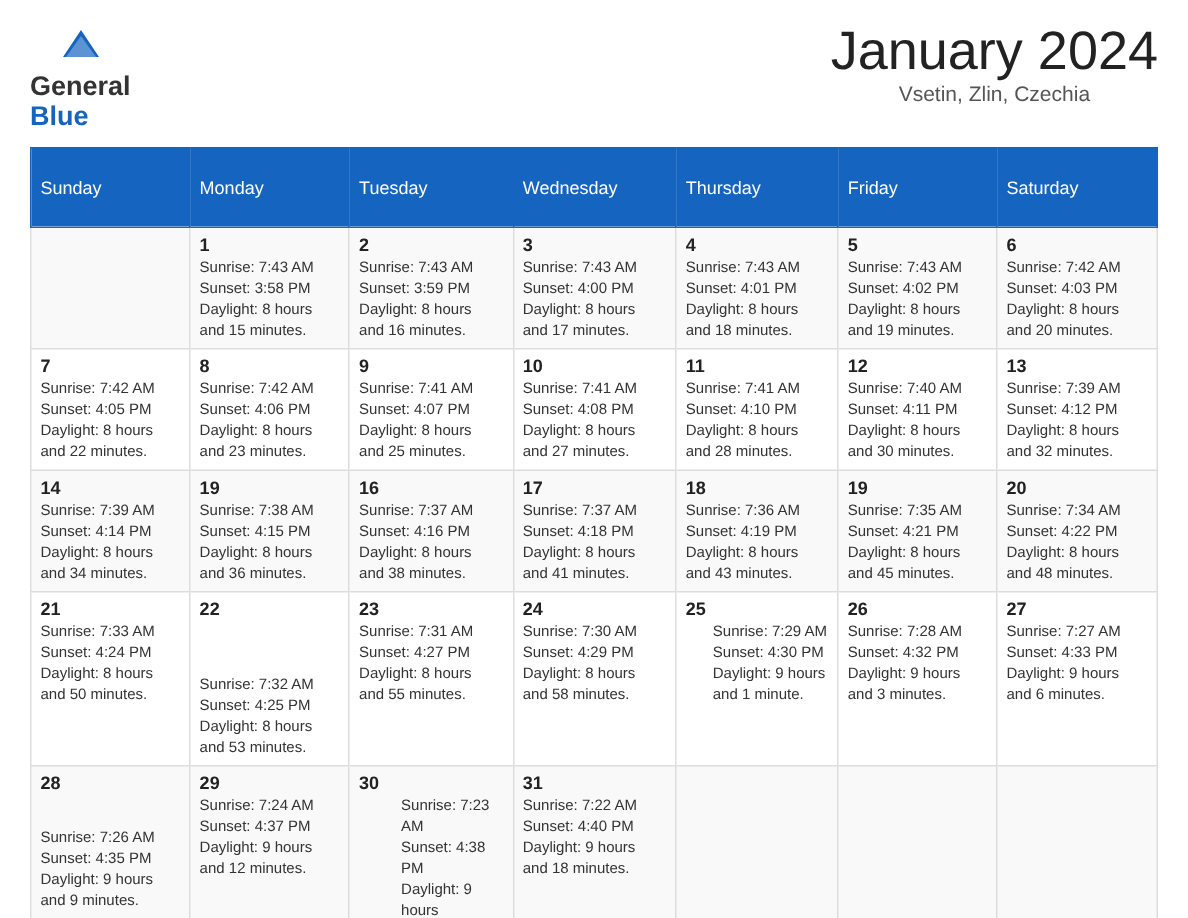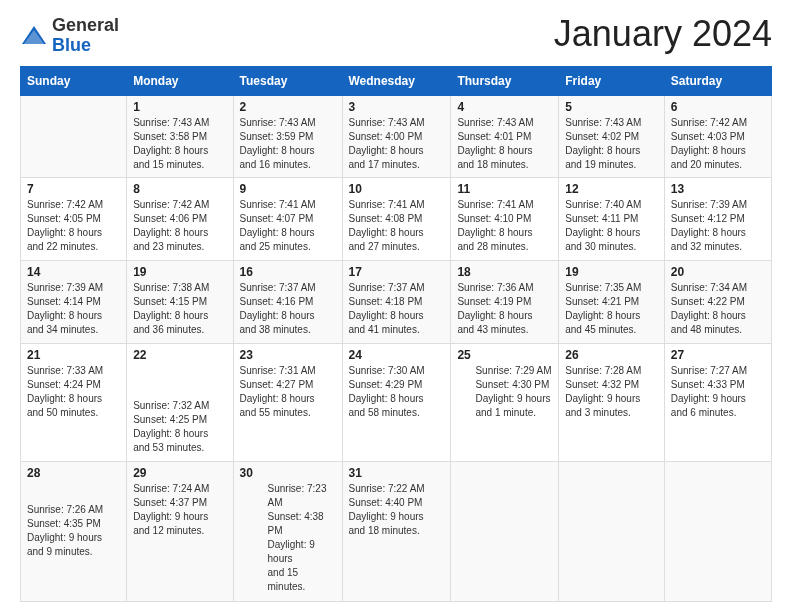--- a/index.html
+++ b/index.html
@@ -20,20 +20,21 @@
     .header {
       display: flex;
       justify-content: space-between;
       align-items: flex-start;
       margin-bottom: 10px;
     }
     .logo {
       display: flex;
       align-items: center;
       gap: 4px;
+      flex-direction: column;
     }
     .logo-text {
       display: flex;
       flex-direction: column;
       line-height: 1.1;
     }
     .logo-general {
       font-size: 18px;
       font-weight: bold;
       color: #333;
@@ -65,24 +66,24 @@
       width: 100%;
       border-collapse: collapse;
       flex: 1;
       font-size: 10.5px;
     }
     .calendar thead tr {
       background: #1565c0;
       color: #fff;
     }
     .calendar thead th {
-      padding: 7px 6px;
+      padding: 19px 6px;
       text-align: left;
       font-size: 12px;
-      font-weight: 700;
+      font-weight: 400;
       border: 1px solid #1565c0;
     }
     .calendar tbody tr {
       background: #fff;
     }
     .calendar tbody tr:nth-child(odd) {
       background: #f9f9f9;
     }
     .calendar tbody td {
       vertical-align: top;
@@ -117,20 +118,21 @@
         <polygon points="14,4 26,22 2,22" fill="#1565c0"></polygon>
         <polygon points="14,8 24,22 4,22" fill="#fff" opacity="0.3"></polygon>
       </svg>
       <div class="logo-text">
         <span class="logo-general">General</span>
         <span class="logo-blue">Blue</span>
       </div>
     </div>
     <div class="title-block">
       <div class="month-title">January 2024</div>
+      <div class="location">Vsetin, Zlin, Czechia</div>
     </div>
   </div>
 
   <table class="calendar">
     <thead>
       <tr>
       <th>Sunday</th>
           <th>Monday</th>
           <th>Tuesday</th>
           <th>Wednesday</th>

